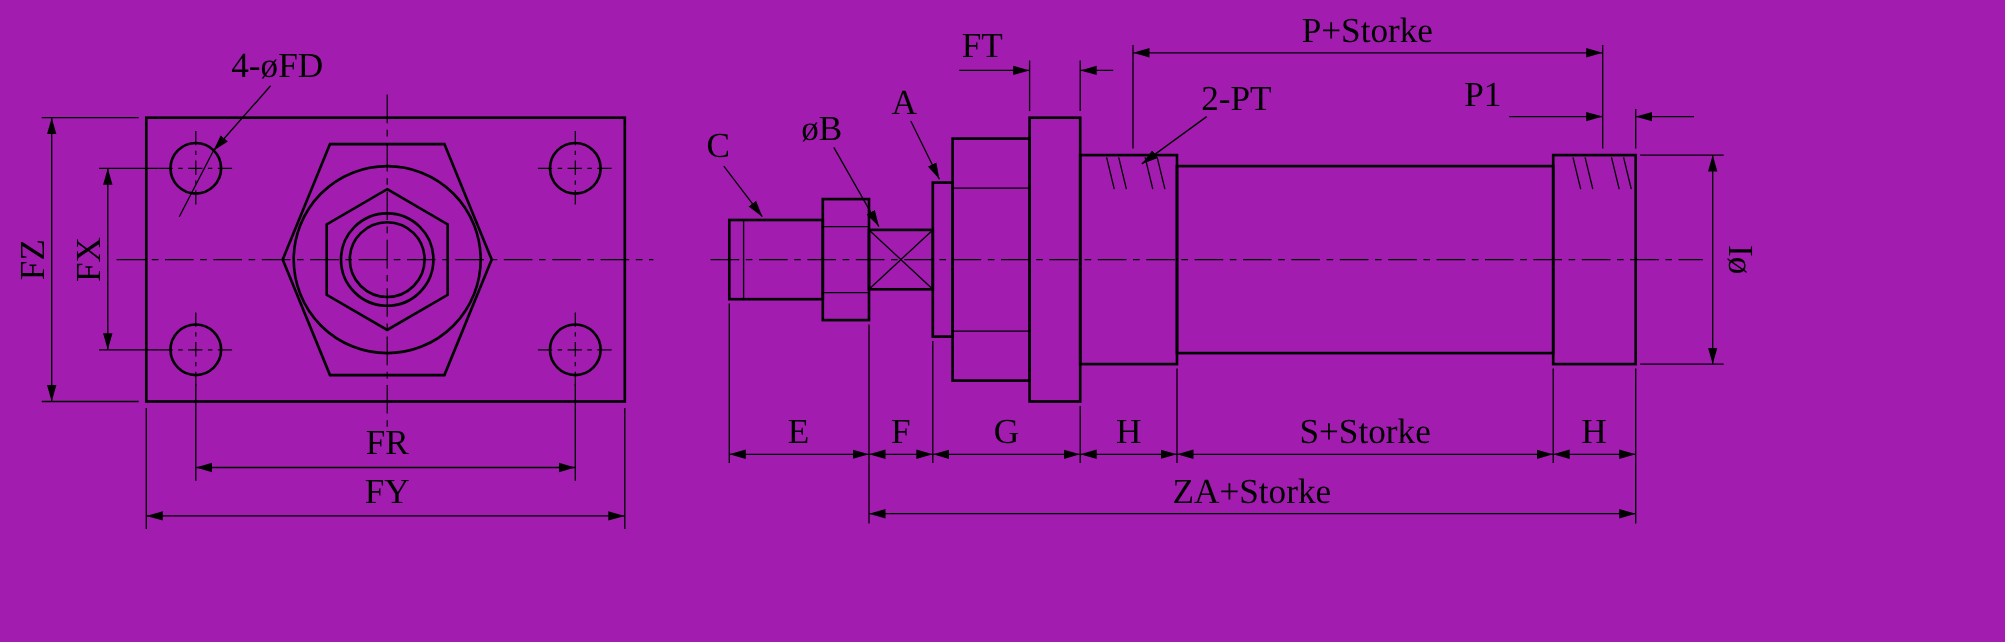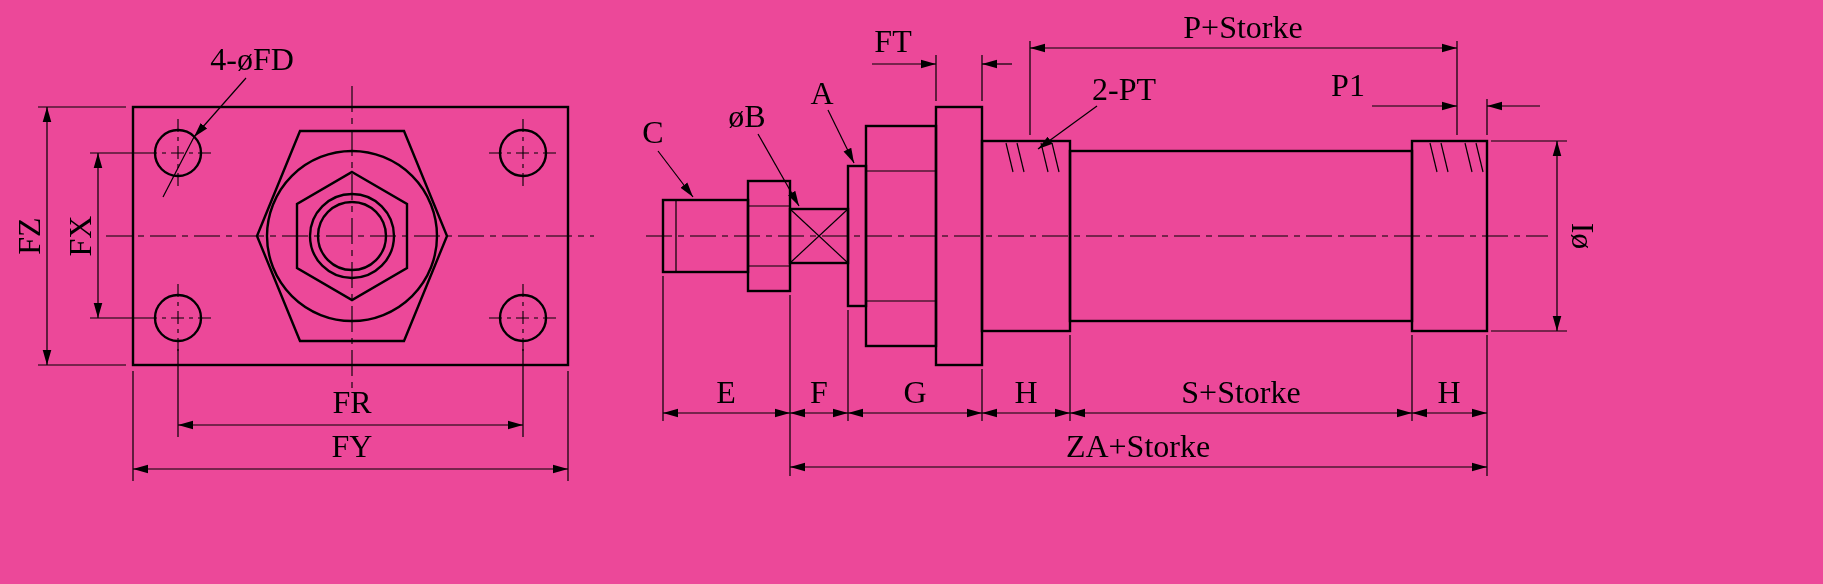--- a/index.html
+++ b/index.html
@@ -1,16 +1,16 @@
 <!DOCTYPE html>
 <html><head>
 <meta charset="utf-8">
 <style>
   html,body{margin:0;padding:0;background:#ffffff;}
-  .stage{width:1823px;height:584px;background:#ec4899;overflow:hidden;}
+  .stage{width:1823px;height:584px;background:#a21caf;overflow:hidden;}
   svg{display:block;}
   .ol{fill:none;stroke:#000;stroke-width:2.4;}
   .tn{fill:none;stroke:#000;stroke-width:1.2;}
   .cl{fill:none;stroke:#000;stroke-width:1.1;stroke-dasharray:26 6 6 6;}
   .cs{fill:none;stroke:#000;stroke-width:1.1;stroke-dasharray:13 5 4 5;}
   .dt{font-family:"Liberation Serif","DejaVu Serif",serif;font-size:32px;fill:#000;}
 </style>
 </head>
 <body>
 

